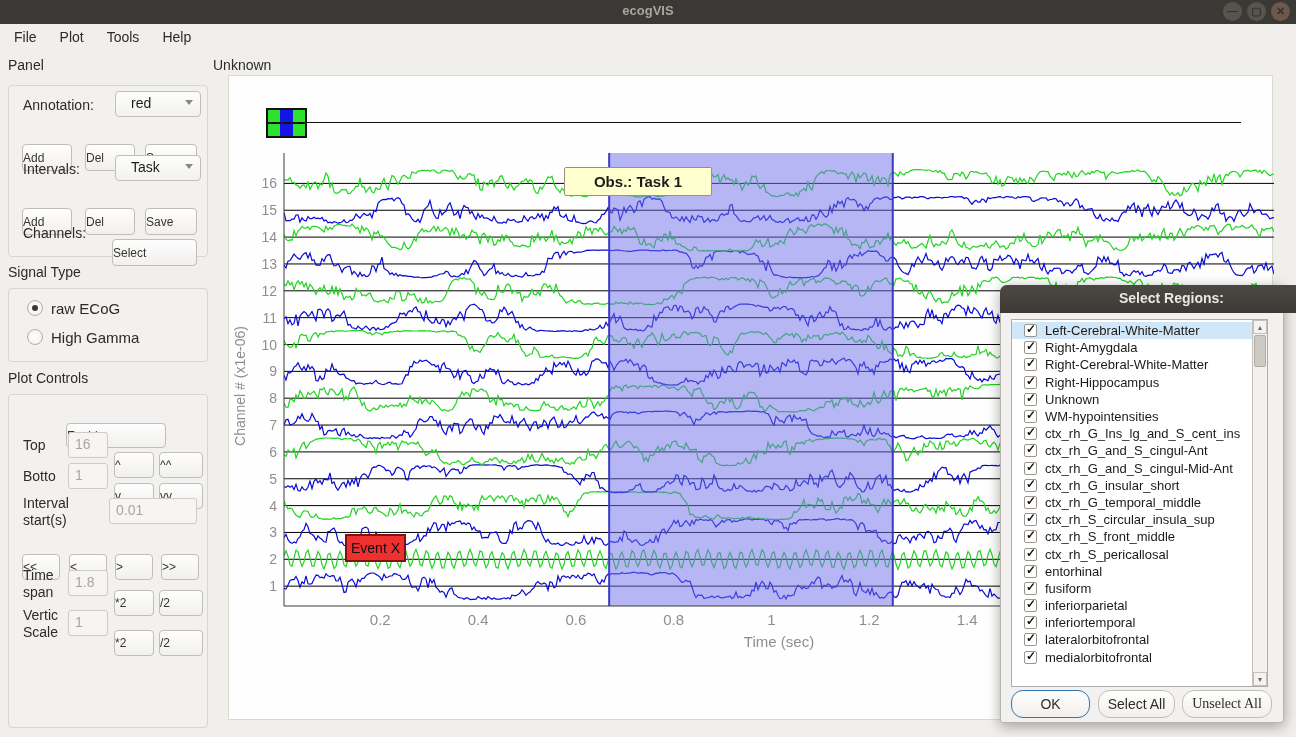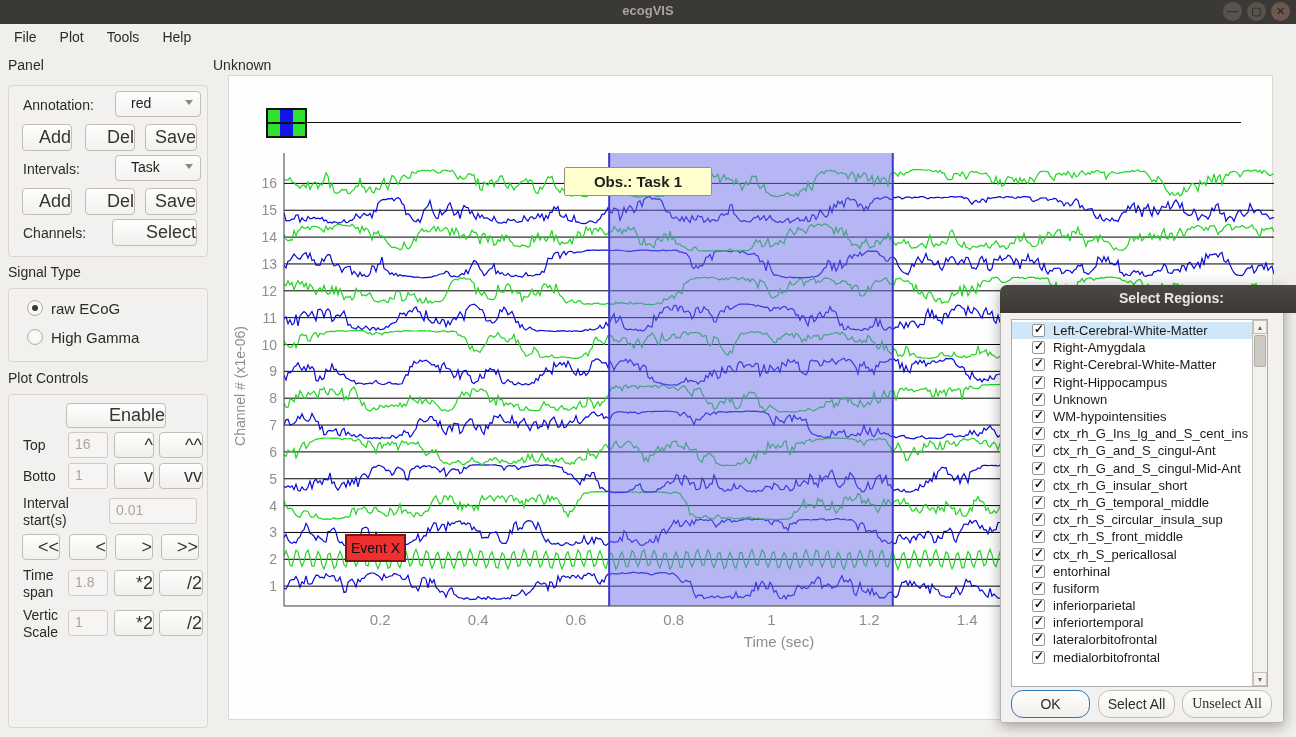--- a/index.html
+++ b/index.html
@@ -14,21 +14,21 @@
   .winbtn.close { background:#6e584e; }
 
   
   .menubar { position:absolute; left:0; top:24px; width:1296px; height:25px; background:#f0efeb; display:flex; align-items:center; gap:17px; padding-left:11px; }
   .menu-item { font-size:14px; color:#2c2b28; padding:2px 3px; }
 
   .section-label { position:absolute; font-size:14px; color:#2c2b28; }
 
   .groupbox { position:absolute; background:#f2f1ef; border:1px solid #d9d6d0; border-radius:4px; }
 
-  .btn { position:absolute; background:linear-gradient(#fefefe,#f1f0ed); border:1px solid #c2beb7; border-radius:4px; color:#35342f; font-size:18px; text-align:right; font-family:"Liberation Sans",sans-serif; }
+  .btn { position:absolute; background:linear-gradient(#fefefe,#f1f0ed); border:1px solid #c2beb7; border-radius:4px; color:#35342f; font-size:12px; text-align:left; font-family:"Liberation Sans",sans-serif;margin-top:20px; }
   .lbl { position:absolute; font-size:14px; color:#2c2b28; }
   .combo { position:absolute; background:linear-gradient(#fdfdfd,#f3f2ef); border:1px solid #c2beb7; border-radius:4px; font-size:14px; color:#1e1d1a; padding:3px 15px; }
   .combo .arr { position:absolute; right:7px; top:8px; width:0; height:0; border-left:4px solid transparent; border-right:4px solid transparent; border-top:5px solid #8b8781; }
   .txtin { position:absolute; background:#f6f5f3; border:1px solid #cfccc5; border-radius:3px; color:#a9a6a0; font-size:14px; padding:3px 6px; }
 
   .radio { position:absolute; width:16px; height:16px; border-radius:50%; border:1px solid #b2aea7; background:radial-gradient(#ffffff,#f0efec); }
   .radio.on::after { content:""; position:absolute; left:4px; top:4px; width:6px; height:6px; border-radius:50%; background:#3a3934; }
   .radio-lbl { position:absolute; font-size:15px; color:#2c2b28; }
 
   
@@ -44,21 +44,21 @@
   .tooltip-task { position:absolute; left:335px; top:91px; width:148px; height:29px; background:#ffffcd; border:1px solid #94937e; color:#1c1c1c; font-size:15px; font-weight:600; text-align:center; line-height:27px; border-radius:2px; }
   .event-x { position:absolute; left:116px; top:458px; width:61px; height:28px; background:#ee3030; border:2px solid #7c1510; color:#101010; font-size:14px; text-align:center; line-height:24px; }
 
   
   .dialog { position:absolute; left:1000px; top:285px; width:284px; height:438px; background:#f2f1ef; border:1px solid #b9b5ae; border-radius:8px 8px 3px 3px; box-shadow:0 3px 14px rgba(0,0,0,0.35); }
   .dialog-titlebar { position:absolute; left:-1px; top:-1px; width:343px; height:28px; background:linear-gradient(#4b4742,#3d3a36); border-radius:7px 7px 0 0; }
   .dialog-title { position:absolute; left:0; right:0; top:5px; text-align:center; color:#e9e7e3; font-size:14px; font-weight:bold; }
   .dialog-close { position:absolute; right:7px; top:5px; width:18px; height:18px; border-radius:50%; background:radial-gradient(circle at 35% 30%,#f58a4e,#ec5f22); color:#6b2a10; font-size:11px; font-weight:bold; text-align:center; line-height:18px; }
   .region-list { position:absolute; left:10px; top:33px; width:257px; height:368px; background:#ffffff; border:1px solid #b1ada6; overflow:hidden; }
   .region-rows { position:absolute; left:0; top:2px; right:15px; }
-  .region-row { display:flex; align-items:center; height:17.2px; padding-left:20px; }
+  .region-row { display:flex; align-items:center; height:17.2px; padding-left:12px; }
   .region-row.sel { background:#cfe7f8; }
   .chk { width:13px; height:13px; background:#fff; border:1px solid #9a968f; border-radius:2px; position:relative; flex:none; }
   .chk::after { content:"✓"; position:absolute; left:1px; top:-3px; font-size:12px; font-weight:bold; color:#111; }
   .region-row .rlabel { font-size:13px; color:#1b1a18; margin-left:8px; white-space:nowrap; }
   .vscroll { position:absolute; right:0; top:0; bottom:0; width:15px; background:#f2f1ee; border-left:1px solid #c4c0ba; }
   .vscroll .sb-btn { position:absolute; left:0; width:14px; height:14px; background:#f4f3f0; border:1px solid #c4c0ba; color:#6d6a64; font-size:7px; text-align:center; line-height:13px; }
   .vscroll .up { top:0; }
   .vscroll .down { bottom:0; }
   .vscroll .thumb { position:absolute; left:1px; top:15px; width:12px; height:32px; background:#cdcac4; border:1px solid #b2aea7; border-radius:2px; }
   .dialog-btn { position:absolute; top:404px; height:28px; background:linear-gradient(#fefefe,#f1f0ed); border:1px solid #c2beb7; border-radius:12px; color:#2e2d29; font-size:14px; text-align:center; line-height:26px; }

